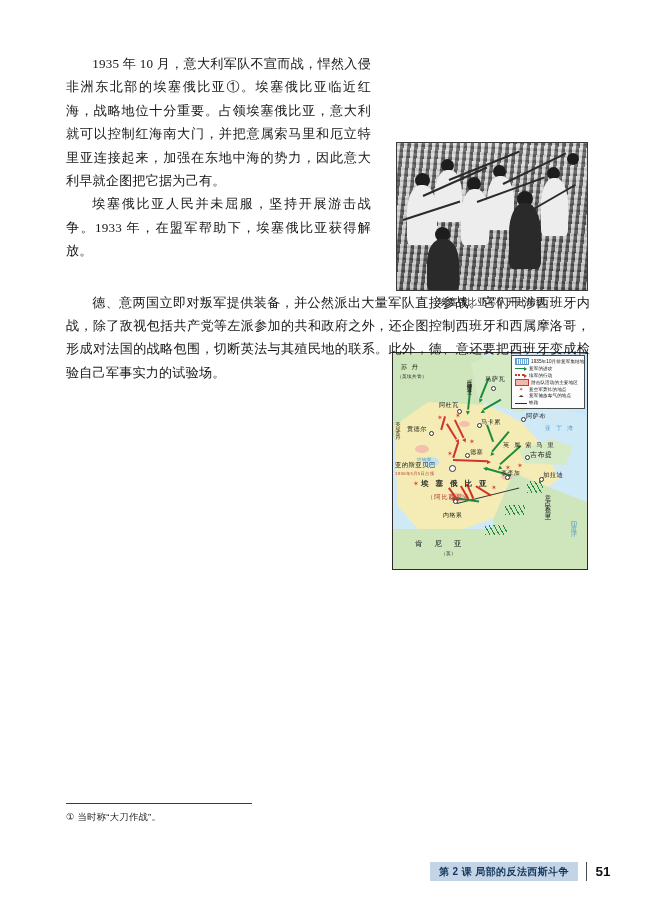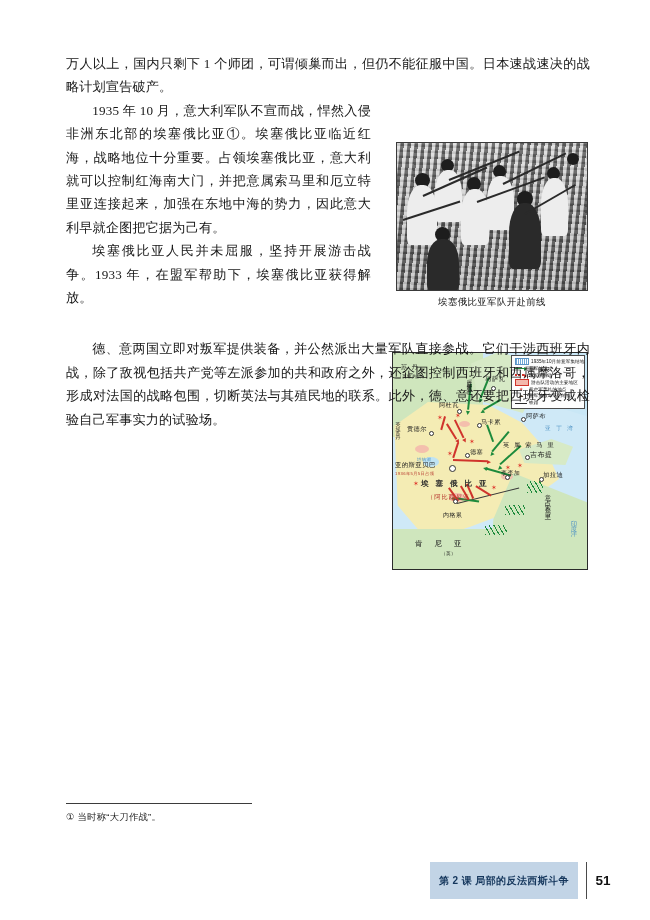--- a/index.html
+++ b/index.html
@@ -155,21 +155,21 @@
   }
   .footnote{
     position:absolute;left:66px;top:811px;
     font-family:"Liberation Sans","DejaVu Sans",sans-serif;
     font-size:9.3px;color:#1c1c1c;letter-spacing:.3px;
   }
 
   
   .footer{
     position:absolute;left:430px;top:862px;
-    display:flex;align-items:stretch;height:37px;
+    display:flex;align-items:stretch;height:19px;
   }
   .footer-band{
     background:#c2d4e6;
     color:#14365c;
     font-family:"Liberation Sans","DejaVu Sans",sans-serif;
     font-size:10px;
     font-weight:bold;
     display:flex;align-items:center;
     padding:0 9px;
     letter-spacing:.4px;
@@ -354,21 +354,20 @@
         <div class="lrow">
           <span class="sw sw-rail"></span>
           <span class="t">铁路</span>
         </div>
       </div>
 
     </div>
   </div>
 
   <div class="content">
-    <p class="body full">万人以上，国内只剩下 1 个师团，可谓倾巢而出，但仍不能征服中国。日本速战速决的战略计划宣告破产。</p>
     <p class="body narrow indent">1935 年 10 月，意大利军队不宣而战，悍然入侵非洲东北部的埃塞俄比亚①。埃塞俄比亚临近红海，战略地位十分重要。占领埃塞俄比亚，意大利就可以控制红海南大门，并把意属索马里和厄立特里亚连接起来，加强在东地中海的势力，因此意大利早就企图把它据为己有。</p>
     <p class="body narrow indent">埃塞俄比亚人民并未屈服，坚持开展游击战争。1933 年，在盟军帮助下，埃塞俄比亚获得解放。</p>
 
     <div style="height:18px;"></div>
     <div style="height:10px;"></div>
 
     <p class="body full indent">德、意两国立即对叛军提供装备，并公然派出大量军队直接参战。它们干涉西班牙内战，除了敌视包括共产党等左派参加的共和政府之外，还企图控制西班牙和西属摩洛哥，形成对法国的战略包围，切断英法与其殖民地的联系。此外，德、意还要把西班牙变成检验自己军事实力的试验场。</p>
   </div>
 
   <div class="fn-rule"></div>

